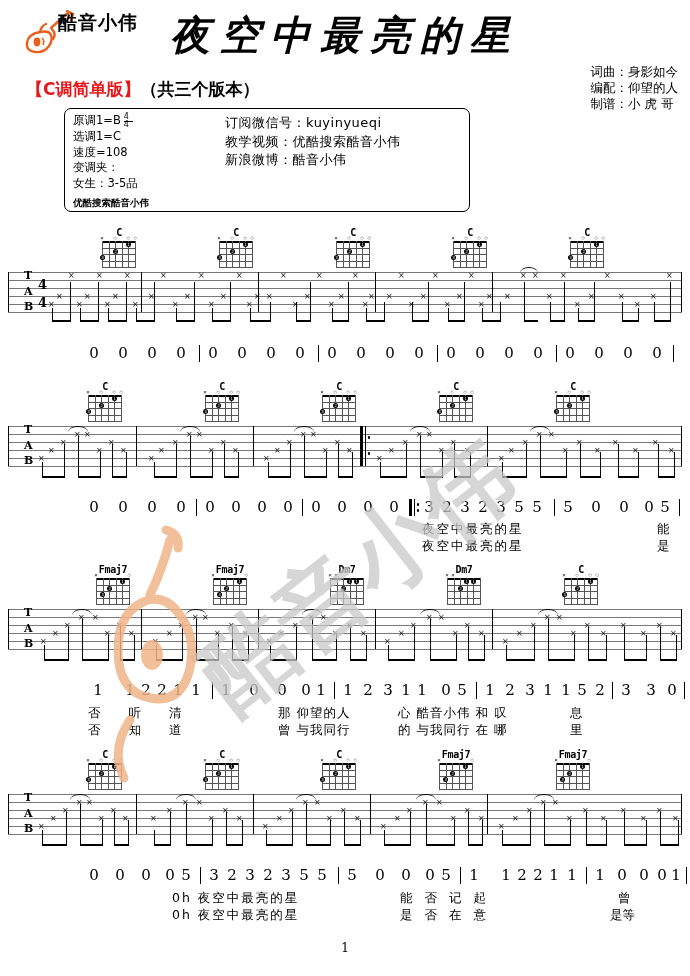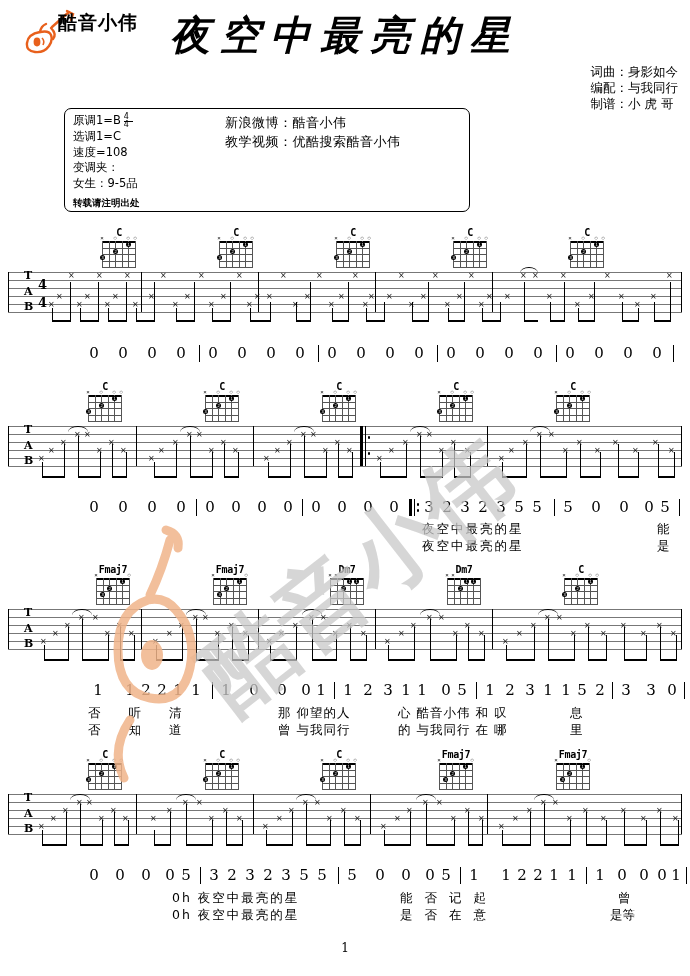--- a/index.html
+++ b/index.html
@@ -127,37 +127,41 @@
       <ellipse cx="15" cy="34" rx="3.4" ry="4.4" fill="#e8601c"></ellipse>
       <path d="M20 30 q3 3 1 7" stroke="#e8601c" stroke-width="1.6" fill="none"></path>
     </svg>
   </div>
   <div class="logo-text">酷音小伟</div>
 
   <div class="title">夜空中最亮的星</div>
 
   <div class="credits">
     <div>词曲：身影如今</div>
-    <div>编配：与我同行</div>
+    <div>编配：仰望的人</div>
     <div>制谱：小 虎 哥</div>
   </div>
 
+  <div class="version">
+    <span class="red">【C调简单版】</span><span class="blk">（共三个版本）</span>
+  </div>
 
   <div class="infobox">
     <div class="info-left">
       <div class="r"><span>原调1=B</span><span class="frac"><i>4</i><i class="bar"></i><i>4</i></span></div>
       <div class="r">选调1=C</div>
       <div class="r">速度=108</div>
       <div class="r">变调夹：</div>
-      <div class="r">女生：9-5品</div>
-    </div>
-    <div class="info-note">转载请注明出处</div>
+      <div class="r">女生：3-5品</div>
+    </div>
+    <div class="info-note">优酷搜索酷音小伟</div>
     <div class="info-right">
+      <div>订阅微信号：kuyinyueqi</div>
+      <div>教学视频：优酷搜索酷音小伟</div>
       <div>新浪微博：酷音小伟</div>
-      <div>教学视频：优酷搜索酷音小伟</div>
     </div>
   </div>
 
   <div class="wm-text" style="left:175px;top:640px;font-size:92px;transform:rotate(-38deg);">酷音小伟</div>
   <svg class="wm-guitar" width="150" height="300" viewBox="0 0 150 300" style="left:70px;top:520px;">
     <g stroke="#f0b48a" stroke-width="9" fill="none" stroke-linecap="round">
       <path d="M100 20 q-8 30 -20 55"></path>
       <path d="M96 10 q14 4 12 18"></path>
       <path d="M78 80 q-30 10 -30 50 q0 42 32 48 q32 6 40 -30 q7 -34 -14 -58 q-12 -14 -28 -10 z"></path>
       <path d="M60 200 q-20 30 -6 58"></path>

